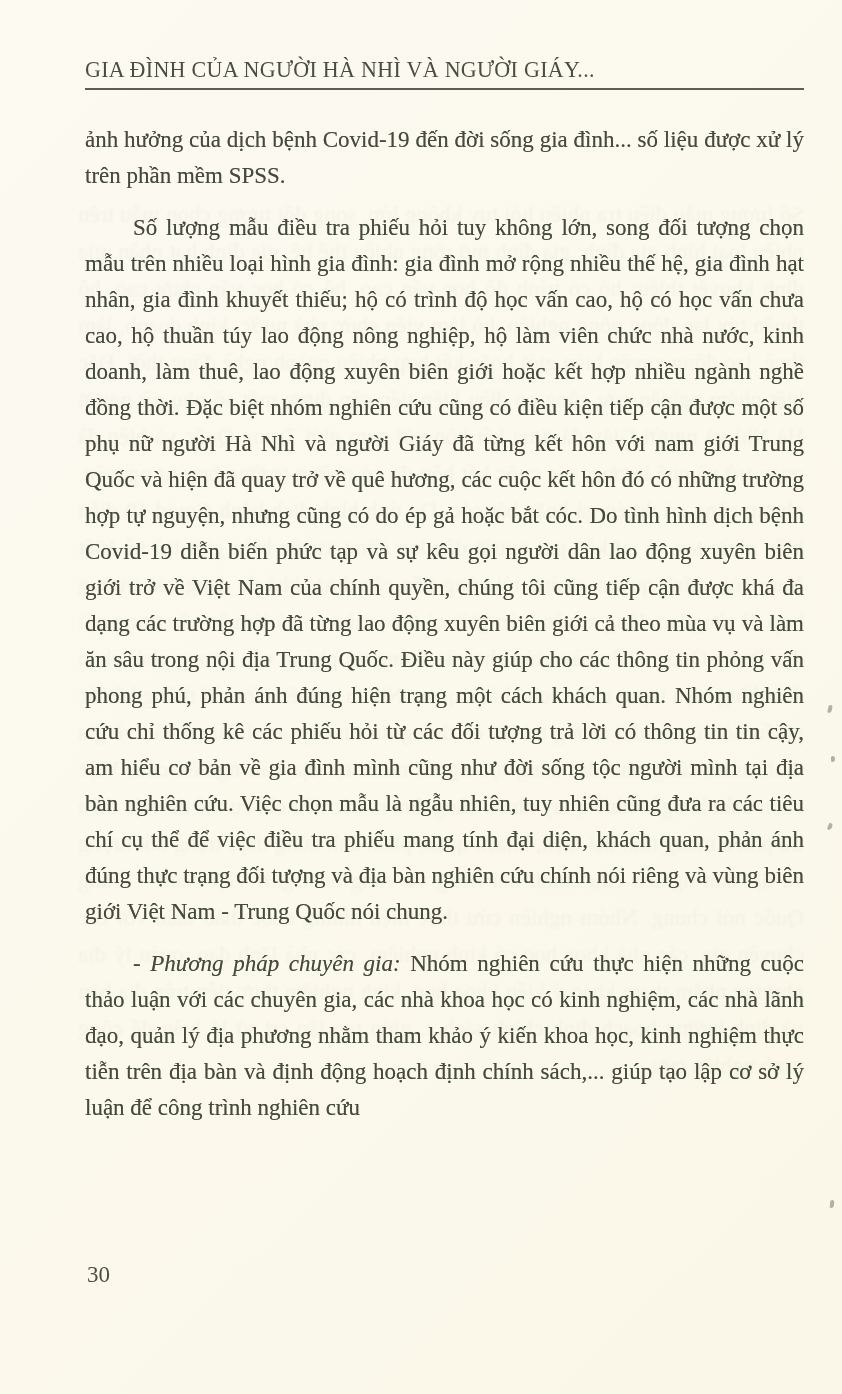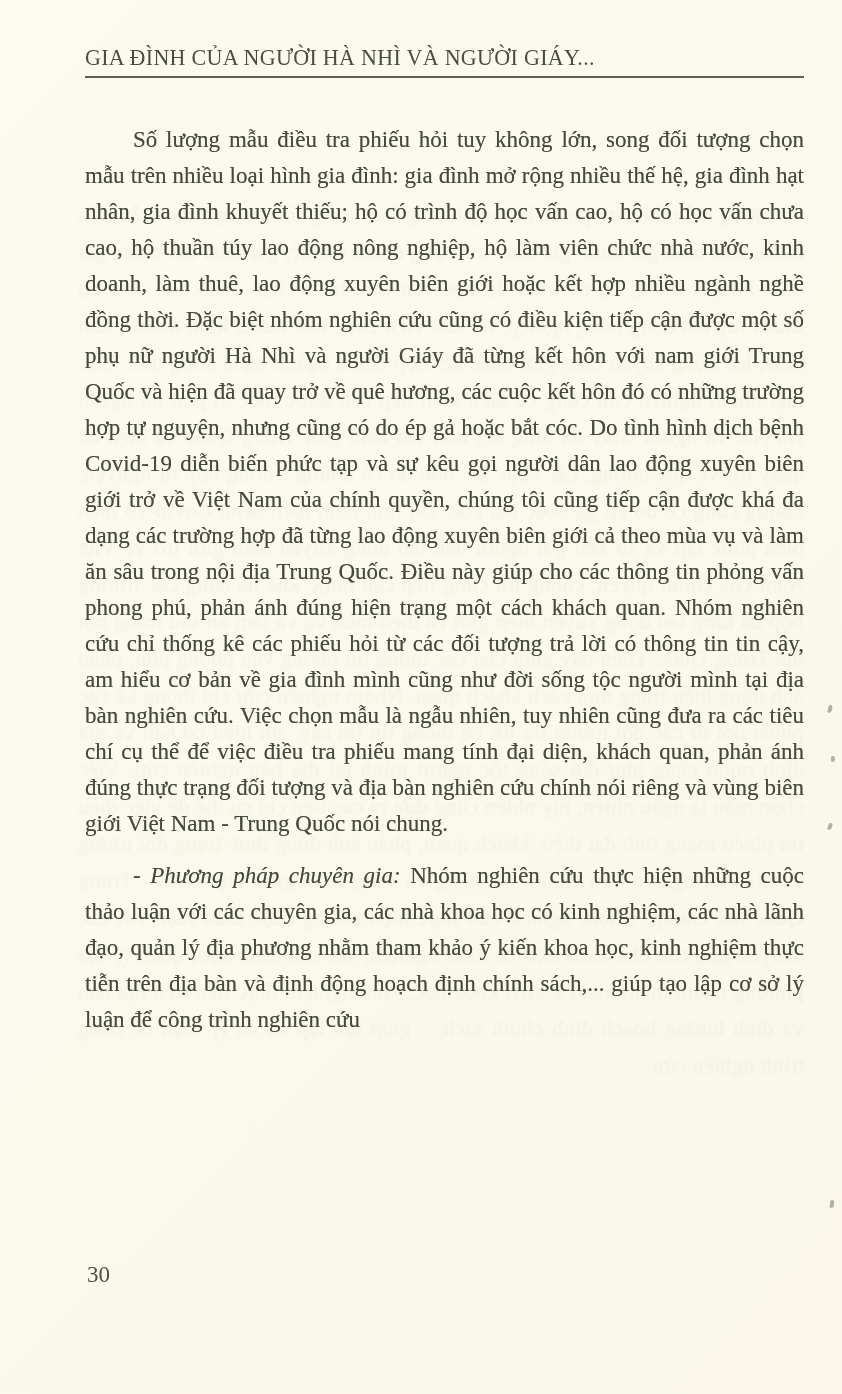--- a/index.html
+++ b/index.html
@@ -16,21 +16,21 @@
     color: #454a3c;
   }
   .scan-page {
     position: absolute;
     inset: 0;
   }
   
   .running-header {
     position: absolute;
     left: 85px;
-    top: 44px;
+    top: 56px;
     width: 719px;
     padding-bottom: 7px;
     border-bottom: 2px solid #5a5f51;
   }
   .running-header .title {
     font-size: 22px;
     line-height: 25px;
     letter-spacing: 0.3px;
     color: #494e40;
     white-space: nowrap;
@@ -113,20 +113,21 @@
   <div class="running-header">
     <div class="title">GIA ĐÌNH CỦA NGƯỜI HÀ NHÌ VÀ NGƯỜI GIÁY...</div>
   </div>
 
   <div class="ghost" aria-hidden="true">
     <span>Số lượng mẫu điều tra phiếu hỏi tuy không lớn, song đối tượng chọn mẫu trên nhiều loại hình gia đình: gia đình mở rộng nhiều thế hệ, gia đình hạt nhân, gia đình khuyết thiếu; hộ có trình độ học vấn cao, hộ có học vấn chưa cao, hộ thuần túy lao động nông nghiệp, hộ làm viên chức nhà nước, kinh doanh, làm thuê, lao động xuyên biên giới hoặc kết hợp nhiều ngành nghề đồng thời. Đặc biệt nhóm nghiên cứu cũng có điều kiện tiếp cận được một số phụ nữ người Hà Nhì và người Giáy đã từng kết hôn với nam giới Trung Quốc và hiện đã quay trở về quê hương, các cuộc kết hôn đó có những trường hợp tự nguyện, nhưng cũng có do ép gả hoặc bắt cóc. Do tình hình dịch bệnh Covid-19 diễn biến phức tạp và sự kêu gọi người dân lao động xuyên biên giới trở về Việt Nam của chính quyền, chúng tôi cũng tiếp cận được khá đa dạng các trường hợp đã từng lao động xuyên biên giới cả theo mùa vụ và làm ăn sâu trong nội địa Trung Quốc. Điều này giúp cho các thông tin phỏng vấn phong phú, phản ánh đúng hiện trạng một cách khách quan. Nhóm nghiên cứu chỉ thống kê các phiếu hỏi từ các đối tượng trả lời có thông tin tin cậy, am hiểu cơ bản về gia đình mình cũng như đời sống tộc người mình tại địa bàn nghiên cứu. Việc chọn mẫu là ngẫu nhiên, tuy nhiên cũng đưa ra các tiêu chí cụ thể để việc điều tra phiếu mang tính đại diện, khách quan, phản ánh đúng thực trạng đối tượng và địa bàn nghiên cứu chính nói riêng và vùng biên giới Việt Nam - Trung Quốc nói chung.</span>
     <span> Nhóm nghiên cứu thực hiện những cuộc thảo luận với các chuyên gia, các nhà khoa học có kinh nghiệm, các nhà lãnh đạo, quản lý địa phương nhằm tham khảo ý kiến khoa học, kinh nghiệm thực tiễn trên địa bàn và định hướng hoạch định chính sách,... giúp tạo lập cơ sở lý luận để công trình nghiên cứu</span>
   </div>
 
   <div class="text-block">
+    <p>ảnh hưởng của dịch bệnh Covid-19 đến đời sống gia đình... số liệu được xử lý trên phần mềm SPSS.</p>
     <p class="indent">Số lượng mẫu điều tra phiếu hỏi tuy không lớn, song đối tượng chọn mẫu trên nhiều loại hình gia đình: gia đình mở rộng nhiều thế hệ, gia đình hạt nhân, gia đình khuyết thiếu; hộ có trình độ học vấn cao, hộ có học vấn chưa cao, hộ thuần túy lao động nông nghiệp, hộ làm viên chức nhà nước, kinh doanh, làm thuê, lao động xuyên biên giới hoặc kết hợp nhiều ngành nghề đồng thời. Đặc biệt nhóm nghiên cứu cũng có điều kiện tiếp cận được một số phụ nữ người Hà Nhì và người Giáy đã từng kết hôn với nam giới Trung Quốc và hiện đã quay trở về quê hương, các cuộc kết hôn đó có những trường hợp tự nguyện, nhưng cũng có do ép gả hoặc bắt cóc. Do tình hình dịch bệnh Covid-19 diễn biến phức tạp và sự kêu gọi người dân lao động xuyên biên giới trở về Việt Nam của chính quyền, chúng tôi cũng tiếp cận được khá đa dạng các trường hợp đã từng lao động xuyên biên giới cả theo mùa vụ và làm ăn sâu trong nội địa Trung Quốc. Điều này giúp cho các thông tin phỏng vấn phong phú, phản ánh đúng hiện trạng một cách khách quan. Nhóm nghiên cứu chỉ thống kê các phiếu hỏi từ các đối tượng trả lời có thông tin tin cậy, am hiểu cơ bản về gia đình mình cũng như đời sống tộc người mình tại địa bàn nghiên cứu. Việc chọn mẫu là ngẫu nhiên, tuy nhiên cũng đưa ra các tiêu chí cụ thể để việc điều tra phiếu mang tính đại diện, khách quan, phản ánh đúng thực trạng đối tượng và địa bàn nghiên cứu chính nói riêng và vùng biên giới Việt Nam - Trung Quốc nói chung.</p>
     <p class="indent"><span class="italic-lead">- Phương pháp chuyên gia:</span><span> Nhóm nghiên cứu thực hiện những cuộc thảo luận với các chuyên gia, các nhà khoa học có kinh nghiệm, các nhà lãnh đạo, quản lý địa phương nhằm tham khảo ý kiến khoa học, kinh nghiệm thực tiễn trên địa bàn và định động hoạch định chính sách,... giúp tạo lập cơ sở lý luận để công trình nghiên cứu</span></p>
   </div>
 
   <div class="page-number">30</div>
 
   <div class="speck s1"></div>
   <div class="speck s2"></div>
   <div class="speck s3"></div>
   <div class="speck s4"></div>

